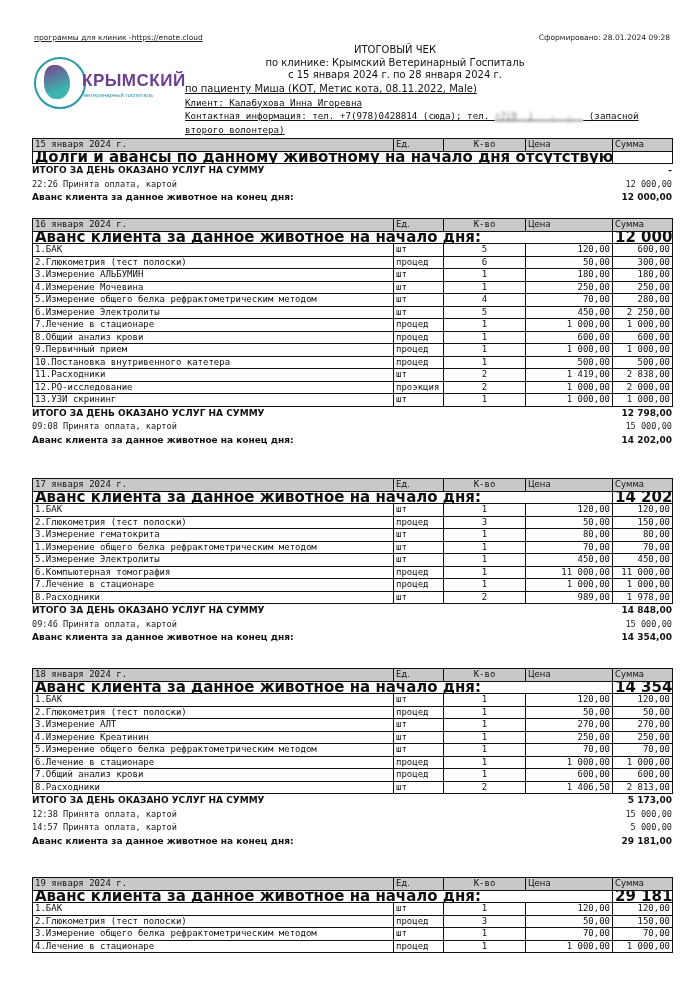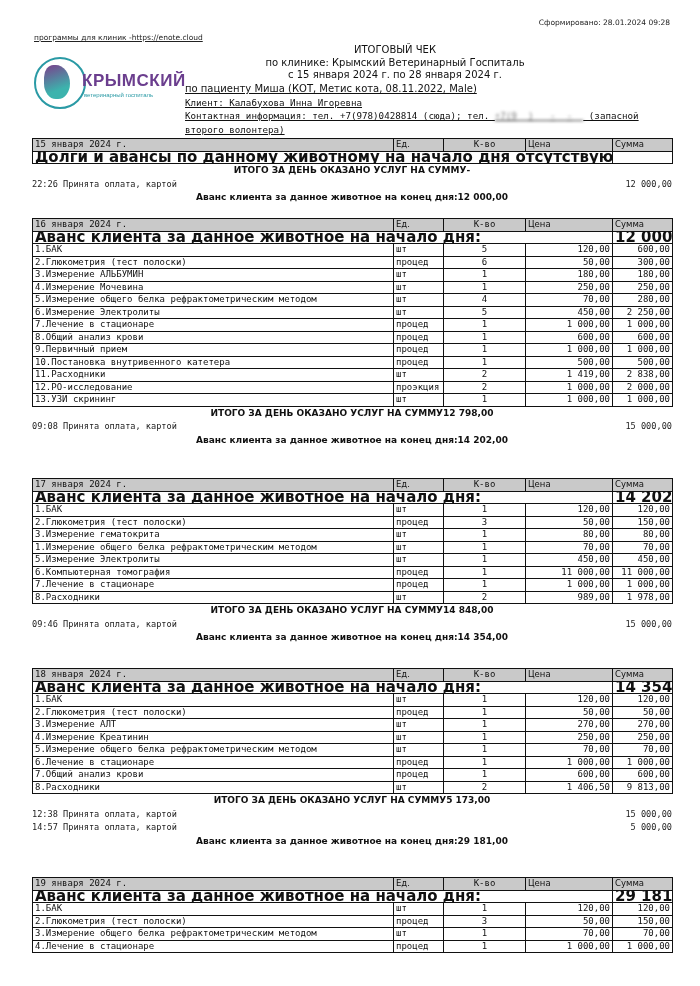--- a/index.html
+++ b/index.html
@@ -1,39 +1,39 @@
 <!DOCTYPE html>
 <html><head>
 <meta charset="utf-8">
 <style>
   html, body { margin:0; padding:0; background:#ffffff; }
   body { width:700px; height:986px; position:relative; overflow:hidden; color:#111; font-family:"DejaVu Sans", sans-serif; }
   .top-link { position:absolute; left:34px; top:33px; font-size:7.5px; text-decoration:underline; color:#222; }
-  .generated { position:absolute; right:30px; top:18px; font-size:7.5px; color:#222; }
+  .generated { position:absolute; right:30px; top:33px; font-size:7.5px; color:#222; }
   .hdr-center { position:absolute; left:210px; width:370px; text-align:center; font-size:10px; line-height:12.5px; top:44px; }
   .logo { position:absolute; left:34px; top:57px; width:150px; height:56px; }
   .logo .ring { position:absolute; left:0; top:0; width:48px; height:48px; border:2px solid #2a9aa5; border-radius:50%; }
   .logo .animal { position:absolute; left:10px; top:8px; width:26px; height:34px; background:linear-gradient(160deg,#7b3f8c 0%,#3cb3ad 70%); border-radius:40% 60% 50% 50%; }
   .logo .brand { position:absolute; left:48px; top:14px; font-size:17px; font-weight:bold; color:#6b3e8e; letter-spacing:0.5px; font-family:"Liberation Sans", sans-serif; }
   .logo .sub { position:absolute; left:50px; top:35px; font-size:6px; color:#2a9aa5; font-family:"Liberation Sans", sans-serif; }
   .patient { position:absolute; left:185px; top:82px; font-size:10px; line-height:13.6px; width:490px;text-decoration:underline; }
   .patient .mono { font-family:"DejaVu Sans Mono", monospace; font-size:9.2px; }
   .blur { filter:blur(1.5px); color:#777; }
 
   .day { position:absolute; left:32px; width:640px; }
   table.t { width:640px; border-collapse:collapse; table-layout:fixed; font-family:"DejaVu Sans Mono", monospace; font-size:9px; }
   table.t td { border:1.5px solid #111; padding:0 2px; height:11.5px; line-height:11.5px; white-space:nowrap; overflow:hidden; }
   table.t tr.head td { background:#c9c9c9; }
   table.t tr.head td.sum, table.t tr.head td.price, table.t tr.head td.unit { font-family:"DejaVu Sans", sans-serif; font-size:8.5px; }
   table.t td.qty { text-align:center; }
   table.t td.price, table.t td.sumv { text-align:right; }
   table.t td.head-price { text-align:left; }
   table.t tr.bold td { font-family:"DejaVu Sans", sans-serif; font-weight:bold; font-size:15px; }
   .sumline { display:flex; justify-content:space-between; font-size:9px; height:13.6px; line-height:13.6px; }
-  .sumline.bold { font-weight:bold; font-family:"DejaVu Sans", sans-serif;justify-content:center; }
+  .sumline.bold { font-weight:bold; font-family:"DejaVu Sans", sans-serif; }
   .sumline.pay { font-family:"DejaVu Sans Mono", monospace; font-size:8.6px; color:#222;align-items:flex-end; }
 </style>
 </head>
 <body>
 
 <a class="top-link">программы для клиник -https://enote.cloud</a>
 <div class="generated">Сформировано: 28.01.2024 09:28</div>
 
 <div class="hdr-center">
   <div>ИТОГОВЫЙ ЧЕК</div>
@@ -378,21 +378,21 @@
             <td>процед</td>
             <td class="qty">1</td>
             <td class="price">600,00</td>
             <td class="sumv">600,00</td>
           </tr>
           <tr>
             <td>8.Расходники</td>
             <td>шт</td>
             <td class="qty">2</td>
             <td class="price">1 406,50</td>
-            <td class="sumv">9 813,00</td>
+            <td class="sumv">2 813,00</td>
           </tr>
         </tbody>
       </table>
       <div class="sumline bold">
         <span>ИТОГО ЗА ДЕНЬ ОКАЗАНО УСЛУГ НА СУММУ</span>
         <span>5 173,00</span>
       </div>
       <div class="sumline pay">
         <span>12:38 Принята оплата, картой</span>
         <span>15 000,00</span>

